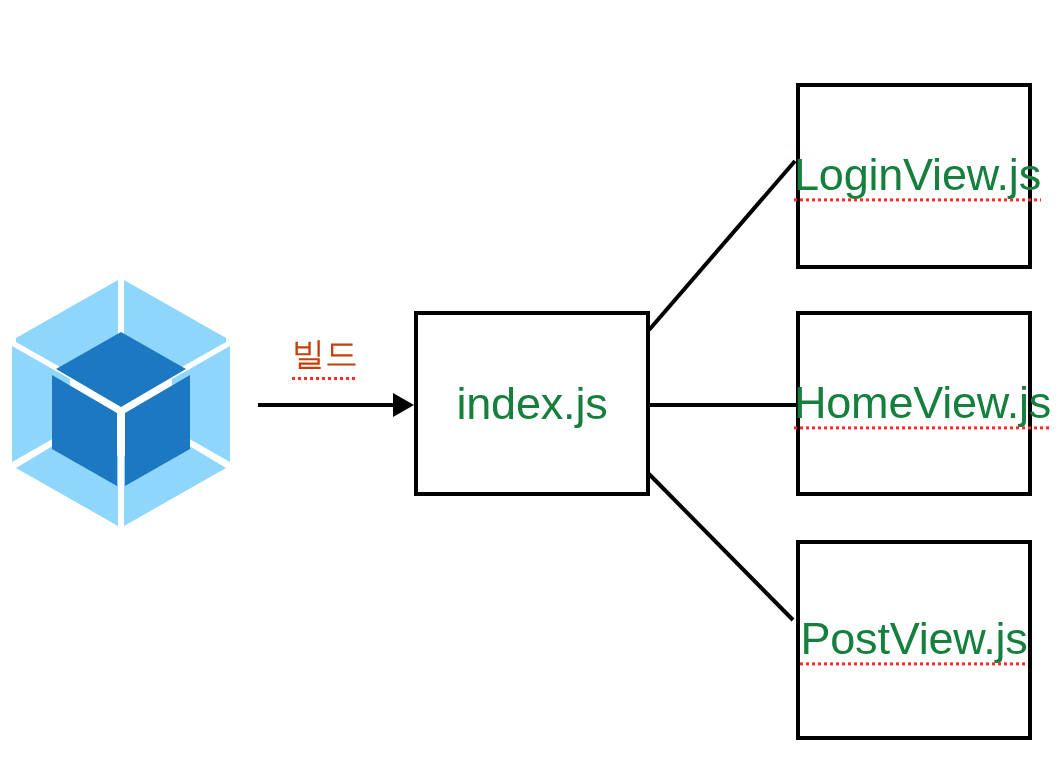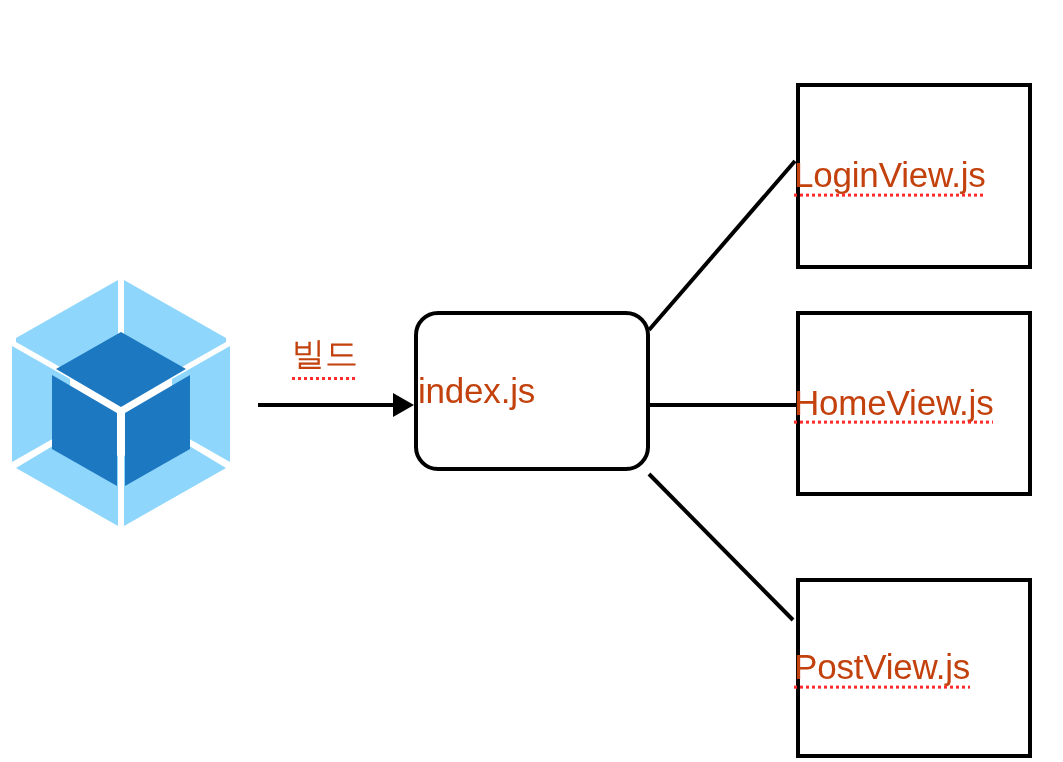--- a/index.html
+++ b/index.html
@@ -34,24 +34,24 @@
     border: 4px solid #000000;
     background: #ffffff;
     box-sizing: border-box;
   }
   .node-label {
     position: absolute;
     left: 0;
     right: 0;
     top: 50%;
     transform: translateY(-50%);
-    text-align: left;
-    font-size: 35px;
+    text-align: center;
+    font-size: 45px;
     line-height: 1.05;
-    color: #c2410c;
+    color: #15803d;
     letter-spacing: -0.2px;
     white-space: nowrap;
   }
   .node-label.overflow {
     left: -6px;
     right: -6px;
   }
 
   
   .spell {
@@ -136,37 +136,37 @@
       <polygon points="393,393 414,405 393,417" fill="#000000"></polygon>
     </g>
 
     <line x1="649" y1="330" x2="795" y2="161" stroke="#000000" stroke-width="4"></line>
 
     <line x1="650" y1="405" x2="797" y2="405" stroke="#000000" stroke-width="4"></line>
 
     <line x1="649" y1="474" x2="793" y2="620" stroke="#000000" stroke-width="4"></line>
   </svg>
 
-  <div class="node-box" style="left:414px; top:311px; width:236px; height:160px;border-radius:24px;">
+  <div class="node-box" style="left:414px; top:311px; width:236px; height:185px;">
     <div class="node-label">
       <span>index.js</span>
     </div>
   </div>
 
   <div class="node-box" style="left:796px; top:83px; width:236px; height:186px;">
     <div class="node-label overflow">
       <span class="spell">LoginView.js</span>
     </div>
   </div>
 
   <div class="node-box" style="left:796px; top:311px; width:236px; height:185px;">
     <div class="node-label overflow">
       <span class="spell">HomeView.js</span>
     </div>
   </div>
 
-  <div class="node-box" style="left:796px; top:540px; width:236px; height:180px;margin-top:38px;">
+  <div class="node-box" style="left:796px; top:540px; width:236px; height:200px;">
     <div class="node-label overflow">
       <span class="spell">PostView.js</span>
     </div>
   </div>
 
 </div>
 
 </body></html>

